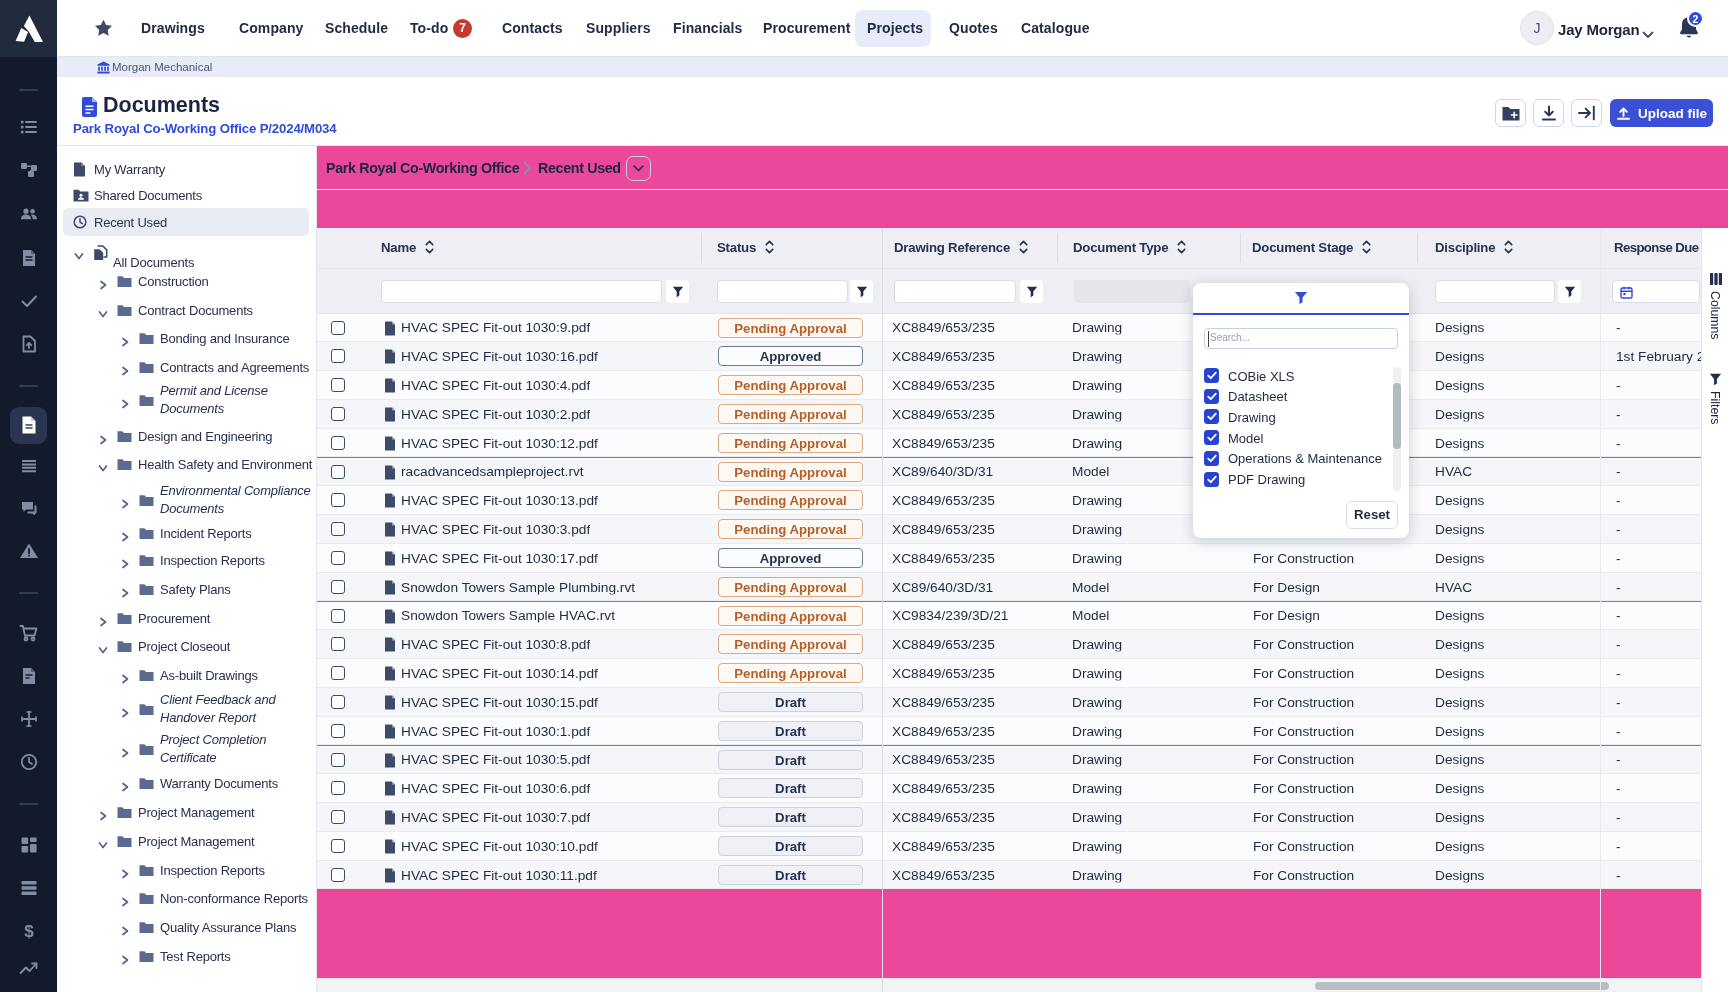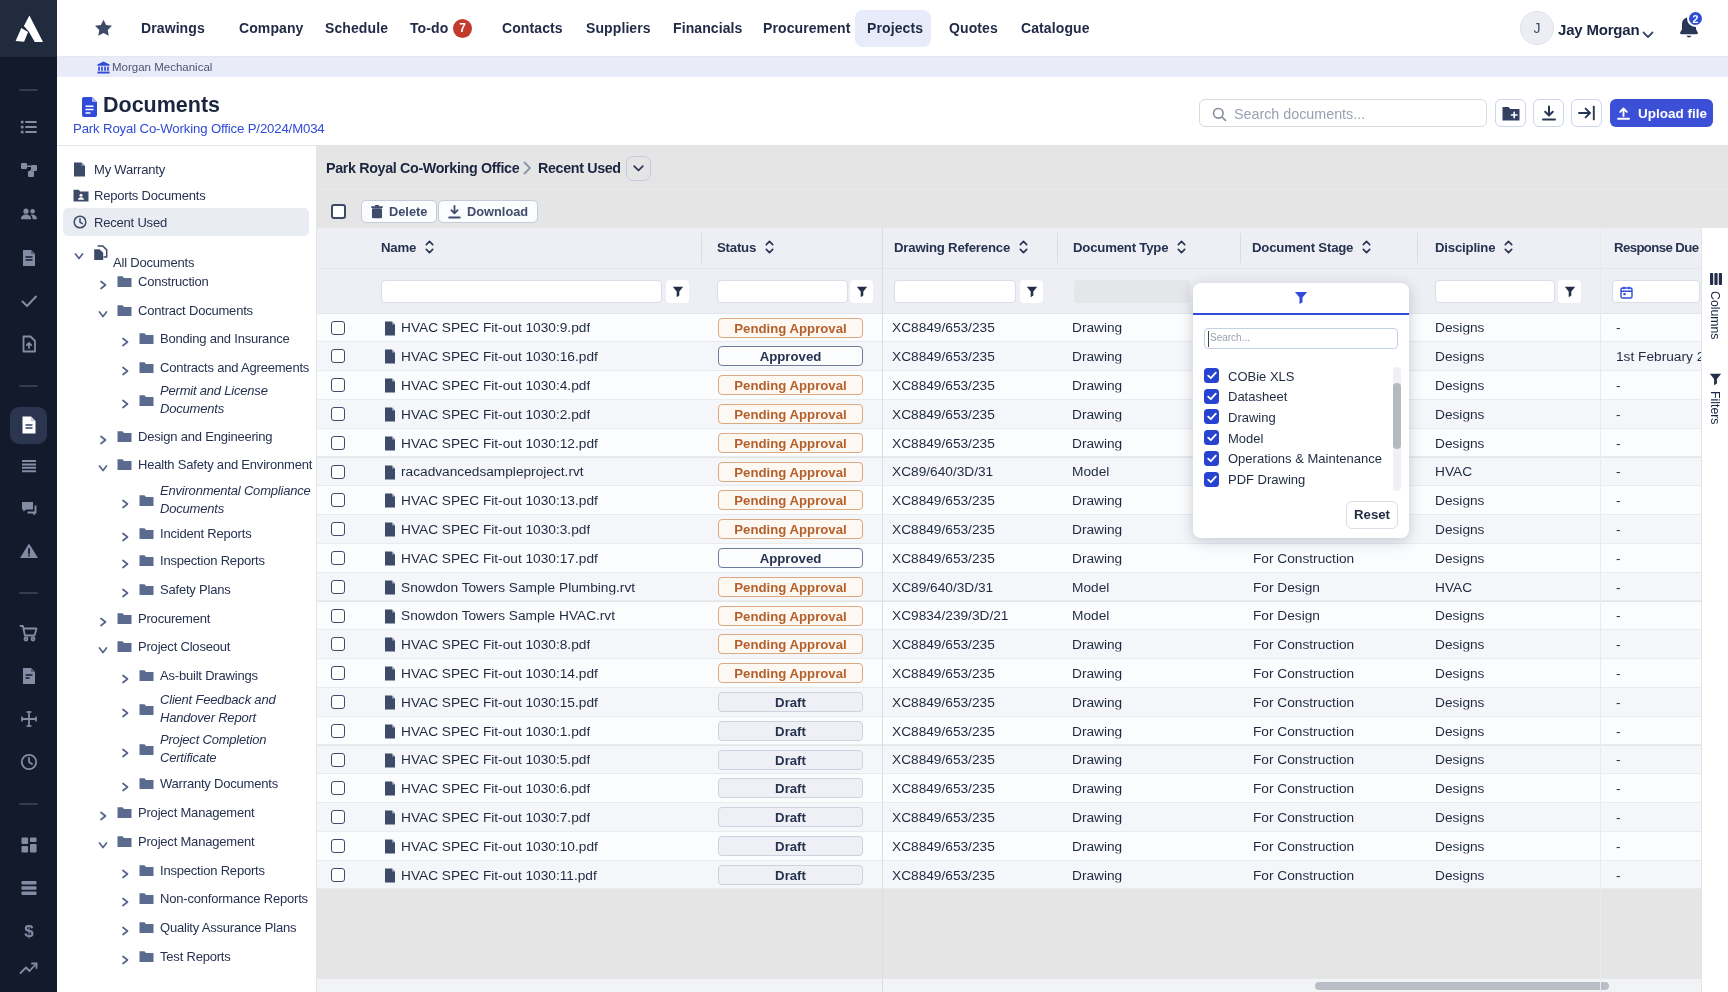--- a/index.html
+++ b/index.html
@@ -25,38 +25,38 @@
 
 
 #orgbar { position:absolute; left:57px; top:57px; width:1671px; height:20px; background:#e9ecf8; }
 #orgbar .bic { position:absolute; left:40px; top:3px; }
 #orgbar .btx { position:absolute; left:55px; top:4px; font-size:11.5px; color:#4a5570; }
 
 
 #phead { position:absolute; left:57px; top:77px; width:1671px; height:69px; background:#fff; border-bottom:1px solid #e2e5ea; }
 #ptitleic { position:absolute; left:23px; top:19px; }
 #ptitle { position:absolute; left:46px; top:16px; font-size:21.5px; font-weight:700; color:#1b2540; }
-#plink { position:absolute; left:16px; top:44px; font-size:13.2px; letter-spacing:-0.15px; font-weight:400; color:#2f4bd7; }
+#plink { position:absolute; left:16px; top:44px; font-size:13.2px; letter-spacing:-0.15px; font-weight:700; color:#2f4bd7; }
 #psearch { position:absolute; left:1142px; top:22px; width:288px; height:28px; background:#fff; border:1px solid #d6dae3; border-radius:6px; }
 #psearch .mag { position:absolute; left:12px; top:7px; }
 #psearch .ph { position:absolute; left:34px; top:6px; font-size:14.3px; color:#9aa1b1; }
 .hbtn { position:absolute; top:22px; width:31px; height:28px; border:1px solid #ccd4ee; border-radius:6px; background:#fff; display:flex; align-items:center; justify-content:center; }
 #upload { position:absolute; left:1553px; top:22px; width:103px; height:28px; background:#3b50d6; border-radius:6px; color:#fff; font-size:13.5px; font-weight:700; display:flex; align-items:center; justify-content:center; gap:7px; }
 
 
 #tree { position:absolute; left:57px; top:146px; width:260px; height:846px; background:#fff; border-right:1px solid #e2e5ea; overflow:hidden; }
 .treesel { position:absolute; left:6px; top:-138px; width:0; }
 #treesel2 { position:absolute; left:6px; top:62px; width:246px; height:28px; background:#e9ecf2; border-radius:5px; }
 .tch { position:absolute; }
 .tic { position:absolute; }
 .ttx { position:absolute; font-size:13px; letter-spacing:-0.2px; color:#273150; transform:translateY(-50%); white-space:nowrap; }
 .ttx.two { line-height:18px;font-style:italic; }
 
 
-#main { position:absolute; left:317px; top:146px; width:1411px; height:846px; background:#e5e5e5; }
+#main { position:absolute; left:317px; top:146px; width:1411px; height:846px; background:#ec4899; }
 #bcrow { position:absolute; left:0; top:0; width:1411px; height:44px; border-bottom:1px solid #e8eaef; }
 #bc1 { position:absolute; left:9px; top:14px; font-size:14.3px; letter-spacing:-0.35px; font-weight:600; color:#1b2540; }
 #bcsep { position:absolute; left:206px; top:15px; }
 #bc2 { position:absolute; left:221px; top:14px; font-size:14.3px; letter-spacing:-0.35px; font-weight:600; color:#1b2540; }
 #bcbtn { position:absolute; left:309px; top:10px; width:25px; height:25px; border:1px solid #c3cbe0; border-radius:7px; display:flex; align-items:center; justify-content:center; }
 #acrow { position:absolute; left:0; top:45px; width:1411px; height:37px; }
 #accb { position:absolute; left:14px; top:13px; width:15px; height:15px; border:2px solid #3d4a68; border-radius:3px; background:#fff; }
 .abtn { position:absolute; top:9px; height:23px; border:1px solid #c5cbd8; border-radius:5px; background:#fbfcfd; font-size:12.8px; font-weight:700; color:#3f4c6b; display:flex; align-items:center; gap:6px; padding:0 9px; }
 
 
@@ -144,29 +144,20 @@
     <span class="btx">Morgan Mechanical</span>
   </div>
 <div id="phead">
   <div id="ptitleic"><svg width="19" height="22" viewBox="0 0 19 22">
         <path d="M4 1h8l5 5v13a2 2 0 0 1-2 2H4a2 2 0 0 1-2-2V3a2 2 0 0 1 2-2z" fill="#2f4bd7"></path>
         <path d="M12 1l5 5h-5z" fill="#aab6ea"></path>
         <path d="M5.5 10.2h8M5.5 13.6h8M5.5 17h5" stroke="#fff" stroke-width="1.5"></path>
       </svg></div>
   <div id="ptitle">Documents</div>
   <div id="plink">Park Royal Co-Working Office P/2024/M034</div>
-  <div id="psearch">
-    <svg class="mag" width="15" height="15" viewBox="0 0 15 15">
-        <g fill="none" stroke="#848b9b" stroke-width="1.6">
-          <circle cx="6.3" cy="6.3" r="4.8"></circle>
-          <path d="M10 10l3.4 3.4" stroke-linecap="round"></path>
-        </g>
-      </svg>
-    <span class="ph">Search documents...</span>
-  </div>
   <div class="hbtn" style="left:1438px">
       <svg width="20" height="17" viewBox="0 0 20 17">
         <path d="M1.5 2h6l1.8 2h9.2v11.5H1.5z" fill="#334061"></path>
         <path d="M13.2 7.2v5.6M10.4 10h5.6" stroke="#fff" stroke-width="1.6" stroke-linecap="round"></path>
       </svg>
     </div>
   <div class="hbtn" style="left:1476px">
       <svg width="18" height="18" viewBox="0 0 18 18">
         <g fill="none" stroke="#2a3655" stroke-width="2" stroke-linecap="round" stroke-linejoin="round">
           <path d="M9 2.5V11M5.2 7.8L9 11.4l3.8-3.6"></path>
@@ -198,21 +189,21 @@
     <div class="tic" style="left:16px;top:16px"><svg width="13" height="15" viewBox="0 0 13 15">
         <path d="M1 0.5h7.5L12 4v10.5H1z" fill="#3d4a68"></path>
         <path d="M8.5 0.5L12 4H8.5z" fill="#8a93a8"></path>
       </svg></div>
     <div class="ttx" style="left:37px;top:23px">My Warranty</div>
     <div class="tic" style="left:16px;top:42px"><svg width="16" height="13" viewBox="0 0 16 13">
         <path d="M0.5 0.8h5.2l1.5 1.7h8.3v10H0.5z" fill="#3d4a68"></path>
         <circle cx="8" cy="6.3" r="1.5" fill="#fff"></circle>
         <path d="M5 10.8c0-1.6 1.3-2.6 3-2.6s3 1 3 2.6z" fill="#fff"></path>
       </svg></div>
-    <div class="ttx" style="left:37px;top:49px">Reports Documents</div>
+    <div class="ttx" style="left:37px;top:49px">Shared Documents</div>
     <div class="tic" style="left:16px;top:69px"><svg width="14" height="14" viewBox="0 0 14 14">
         <g fill="none" stroke="#3d4a68" stroke-width="1.5">
           <circle cx="7" cy="7" r="5.8"></circle>
           <path d="M7 3.8V7l2.3 1.6" stroke-linecap="round"></path>
         </g>
       </svg></div>
     <div class="ttx" style="left:37px;top:76px">Recent Used</div>
     <div class="tch" style="left:17px;top:101px"><svg width="10" height="10" viewBox="0 0 10 10">
         <path d="M1.5 3L5 7.5 8.5 3" fill="none" stroke="#55648a" stroke-width="1.7" stroke-linecap="round" stroke-linejoin="round"></path>
       </svg></div>
@@ -387,42 +378,20 @@
   <div id="bcrow">
     <div id="bc1">Park Royal Co-Working Office</div>
     <div id="bcsep"><svg width="9" height="14" viewBox="0 0 9 14">
           <path d="M1.5 1.5L7 7l-5.5 5.5" fill="none" stroke="#8a93a8" stroke-width="1.8" stroke-linecap="round" stroke-linejoin="round"></path>
         </svg></div>
     <div id="bc2">Recent Used</div>
     <div id="bcbtn">
         <svg width="11" height="7" viewBox="0 0 11 7">
           <path d="M1.2 1.2L5.5 5.5 9.8 1.2" fill="none" stroke="#2a3450" stroke-width="1.7" stroke-linecap="round" stroke-linejoin="round"></path>
         </svg>
-      </div>
-  </div>
-  <div id="acrow">
-    <div id="accb"></div>
-    <div class="abtn" style="left:44px">
-        <svg width="12" height="14" viewBox="0 0 12 14">
-          <g fill="#3f4c6b">
-            <rect x="1" y="3.3" width="10" height="10" rx="1.2"></rect>
-            <rect x="0" y="1.2" width="12" height="1.7" rx="0.8"></rect>
-            <rect x="4" y="0" width="4" height="1.7"></rect>
-          </g>
-        </svg>
-        <span>Delete</span>
-      </div>
-    <div class="abtn" style="left:121px">
-        <svg width="13" height="14" viewBox="0 0 13 14">
-          <g fill="none" stroke="#3f4c6b" stroke-width="1.8" stroke-linecap="round" stroke-linejoin="round">
-            <path d="M6.5 1v7M3.4 5.2L6.5 8.3l3.1-3.1"></path>
-            <path d="M1.2 12.5h10.6"></path>
-          </g>
-        </svg>
-        <span>Download</span>
       </div>
   </div>
   <div id="thead">
       <div class="th" style="left:64px;">Name<span class="sort"><svg width="9" height="14" viewBox="0 0 9 14">
             <g fill="none" stroke="#273150" stroke-width="1.6" stroke-linecap="round" stroke-linejoin="round">
               <path d="M1.3 4.6L4.5 1.4l3.2 3.2"></path>
               <path d="M1.3 9.4l3.2 3.2 3.2-3.2"></path>
             </g>
           </svg></span></div>
       <div class="th" style="left:400px;">Status<span class="sort"><svg width="9" height="14" viewBox="0 0 9 14">

